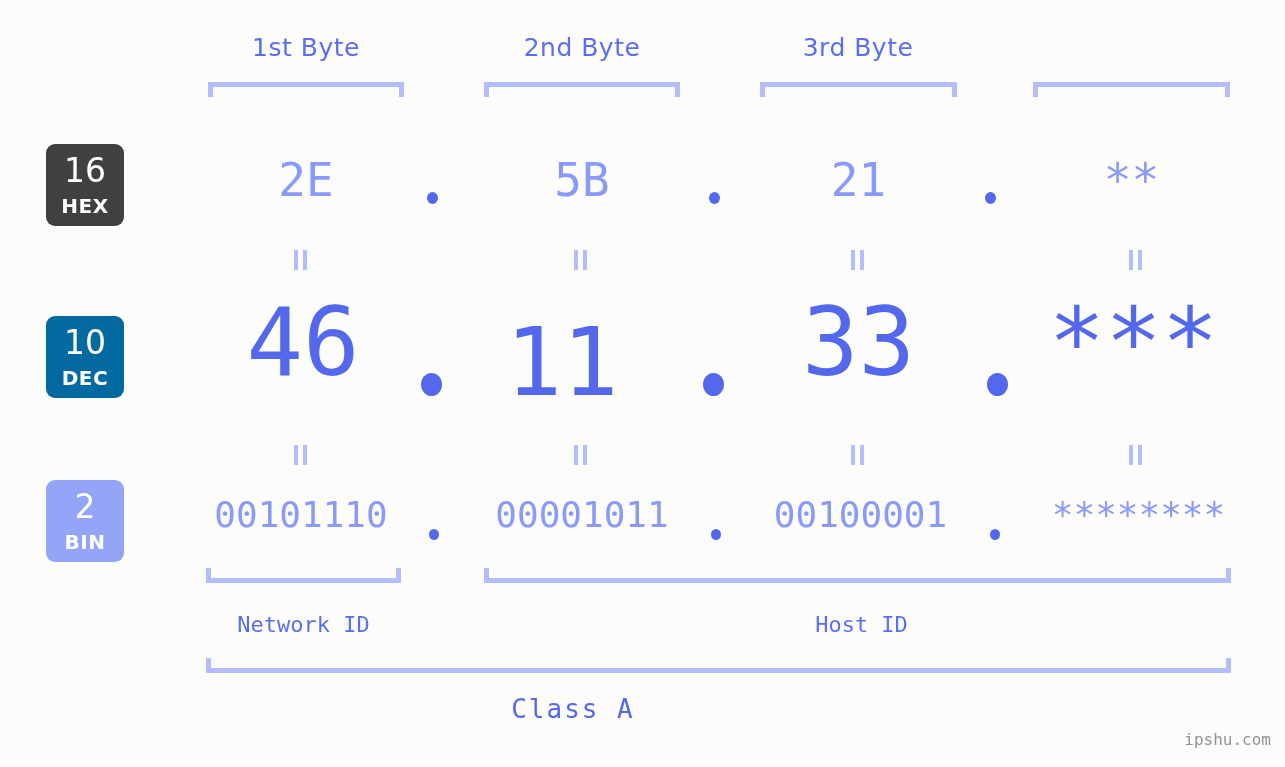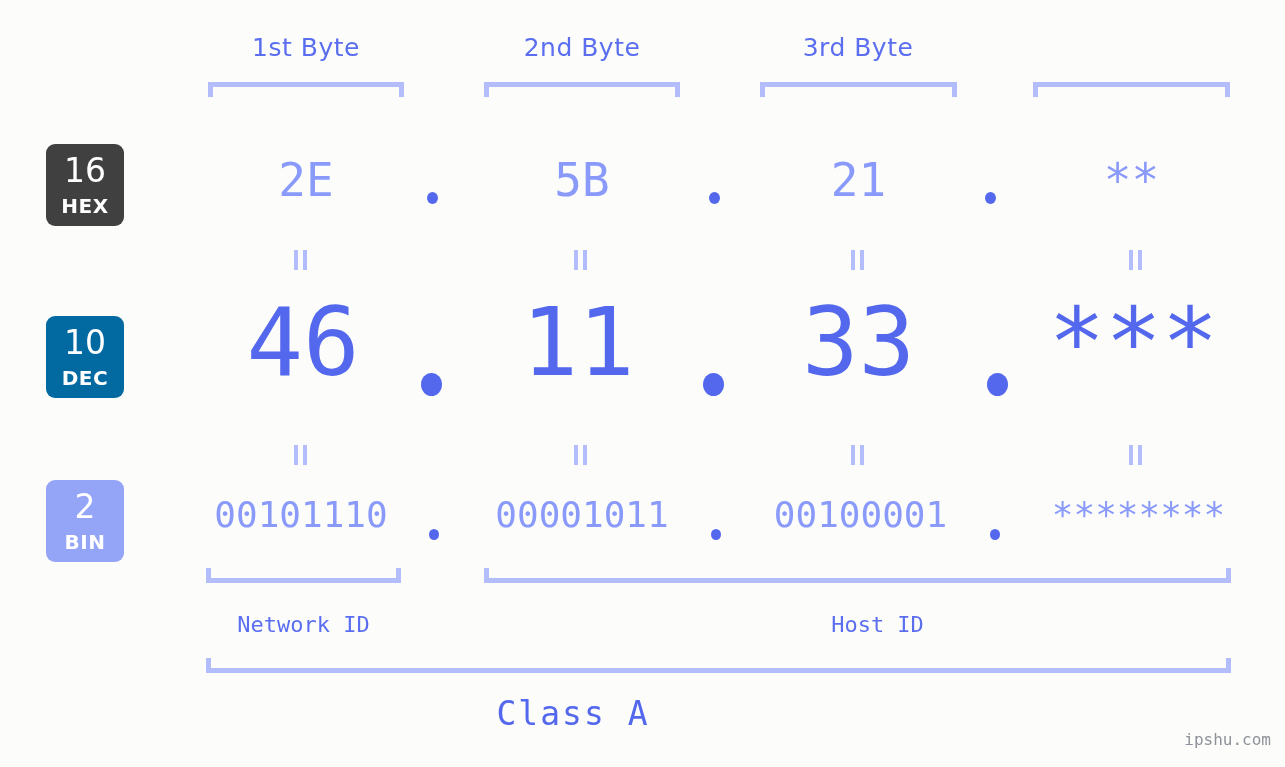--- a/index.html
+++ b/index.html
@@ -147,21 +147,21 @@
   }
 
   
   .class-label {
     position: absolute;
     top: 694px;
     left: 0;
     width: 1146px;
     text-align: center;
     font-family: "DejaVu Sans Mono", monospace;
-    font-size: 33px;
+    font-size: 26px;
     color: #5468ee;
     letter-spacing: 2px;
     white-space: nowrap;
   }
   .class-label-inner { display: inline-block; }
 
   
   .watermark {
     position: absolute;
     right: 14px;
@@ -223,21 +223,21 @@
     <span class="a"></span>
       <span class="b"></span>
   </div>
   <div class="eq" style="left:1129px; top:250px;">
     <span class="a"></span>
       <span class="b"></span>
   </div>
 
   <div class="row-dec">
     <div class="val" style="left:205px; width:196px;">46</div>
-    <div class="val" style="left:480px; width:196px;">11</div>
+    <div class="val" style="left:464px; width:196px;margin-top:20px;">11</div>
     <div class="val" style="left:760px; width:197px;">33</div>
     <div class="val" style="left:1035px; width:197px;">***</div>
 
     <div class="dot dot-dec" style="left:421px;"></div>
     <div class="dot dot-dec" style="left:703px;"></div>
     <div class="dot dot-dec" style="left:987px;"></div>
   </div>
 
   <div class="eq" style="left:294px; top:445px;">
     <span class="a"></span>
@@ -264,21 +264,21 @@
 
     <div class="dot dot-bin" style="left:429px;"></div>
     <div class="dot dot-bin" style="left:711px;"></div>
     <div class="dot dot-bin" style="left:990px;"></div>
   </div>
 
   <div class="bracket-bottom" style="left:206px; top:568px; width:195px;"></div>
   <div class="bracket-bottom" style="left:484px; top:568px; width:747px;"></div>
 
   <div class="id-label" style="left:206px; width:195px;">Network ID</div>
-  <div class="id-label" style="left:504px; width:747px;">Host ID</div>
+  <div class="id-label" style="left:488px; width:747px;">Host ID</div>
 
   <div class="bracket-bottom" style="left:206px; top:658px; width:1025px;"></div>
 
   <div class="class-label">
     <span class="class-label-inner">Class A</span>
   </div>
 
   <div class="watermark">ipshu.com</div>
 
 </div>

